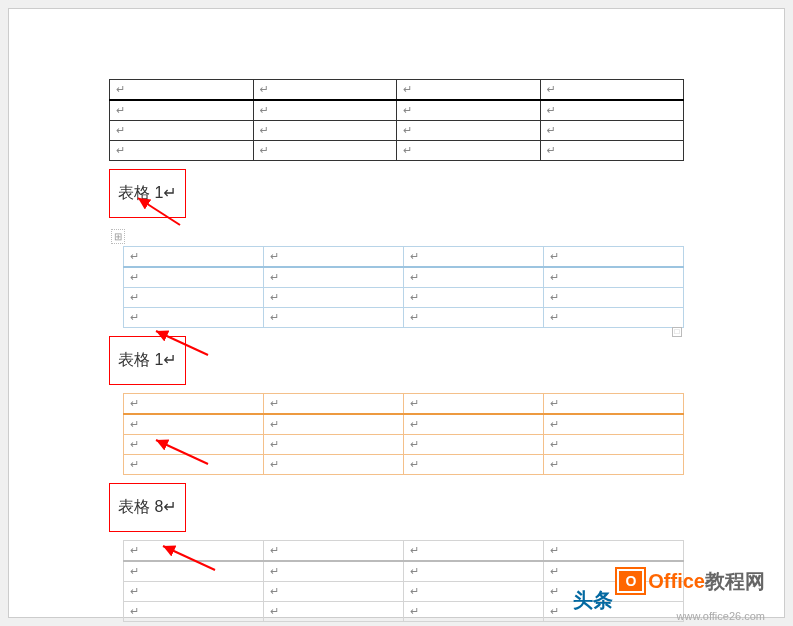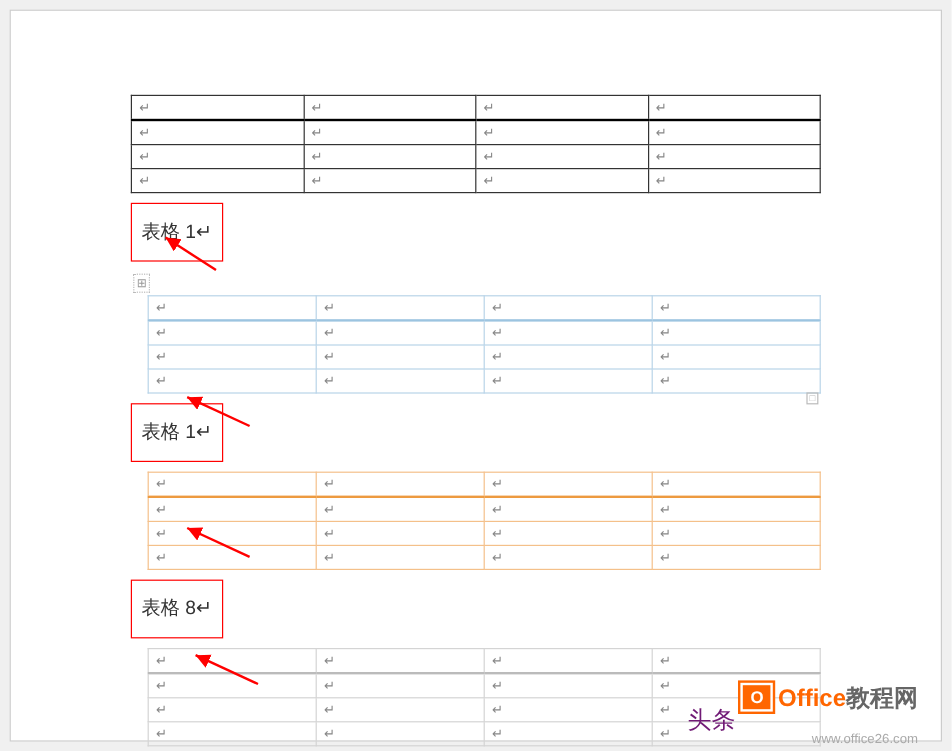--- a/index.html
+++ b/index.html
@@ -102,22 +102,22 @@
       box-shadow: 0 0 0 2px #ff6600;
       margin-right: 4px;
       position: relative;
       top: -2px;
     }
     .wm2 {
       position: absolute;
       right: 180px;
       bottom: 12px;
       font-size: 20px;
-      font-weight: normal;
-      color: #701a75;
+      font-weight: bold;
+      color: #0369a1;
     }
     .small-box {
       display:inline-block;
       width:10px;height:10px;
       border:1px solid #bbb;
       font-size:8px;
       line-height:8px;
       color:#bbb;
       text-align:center;
       position:absolute;

